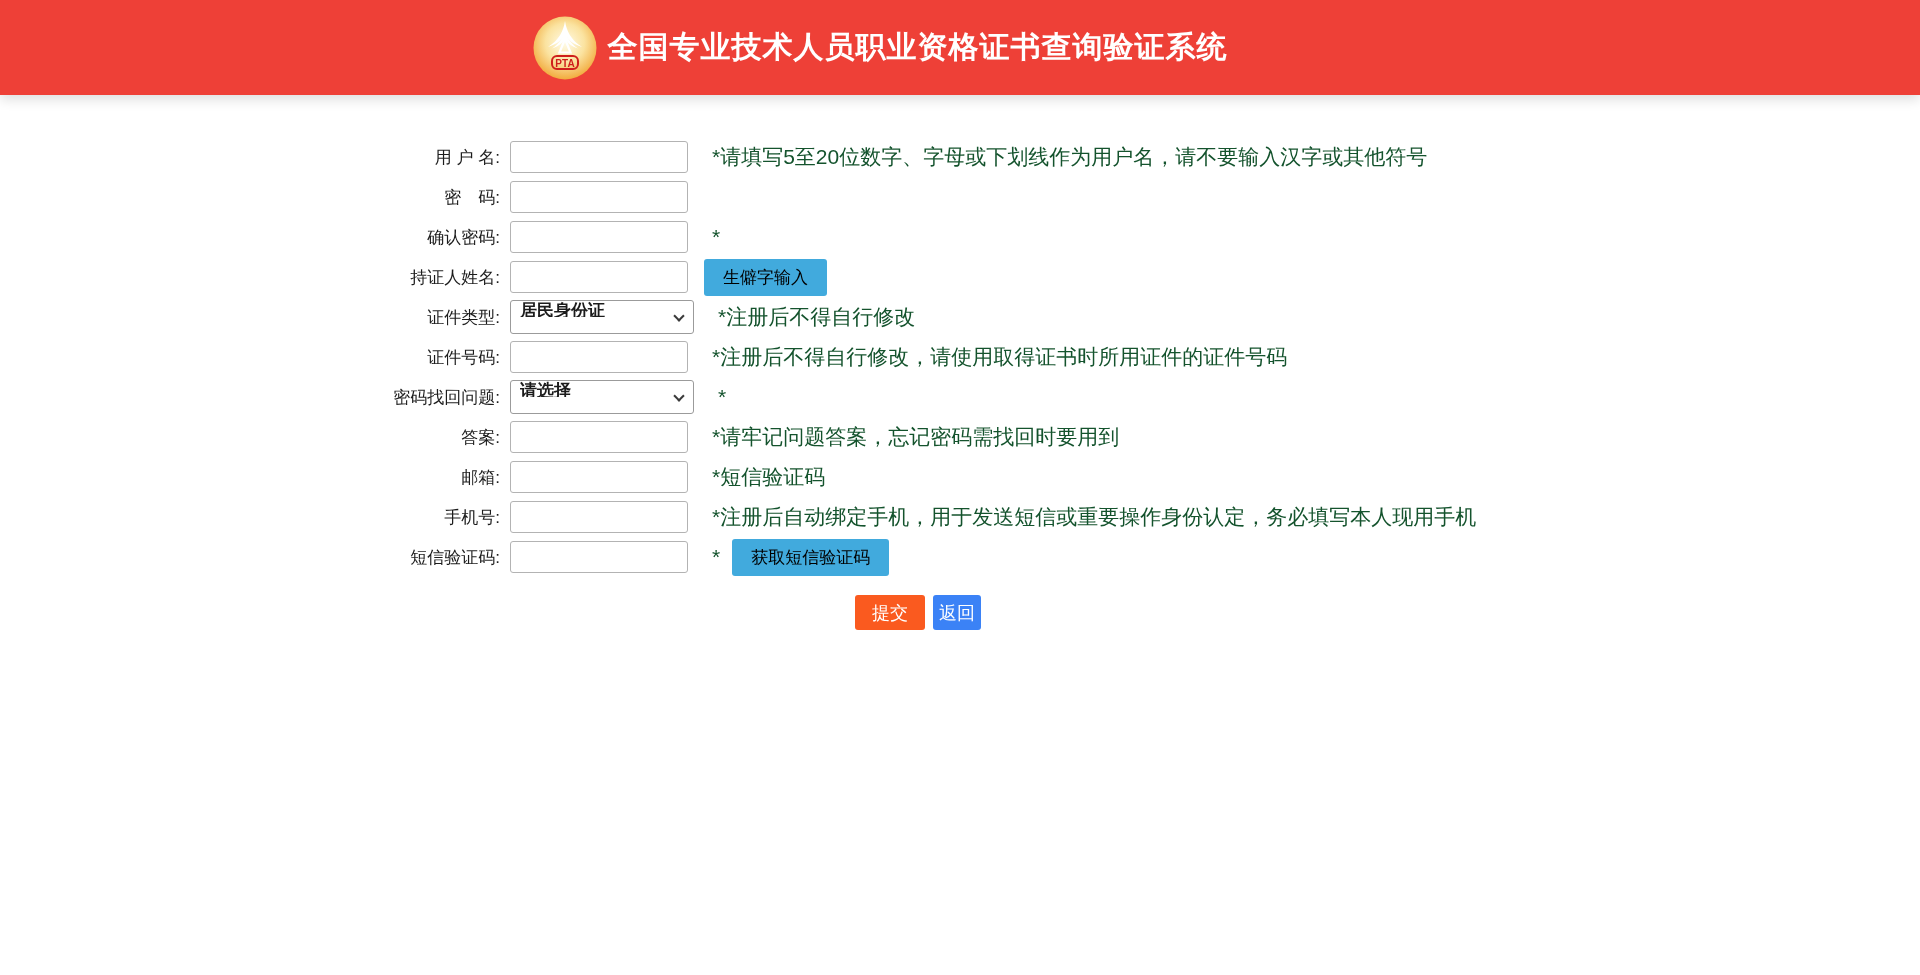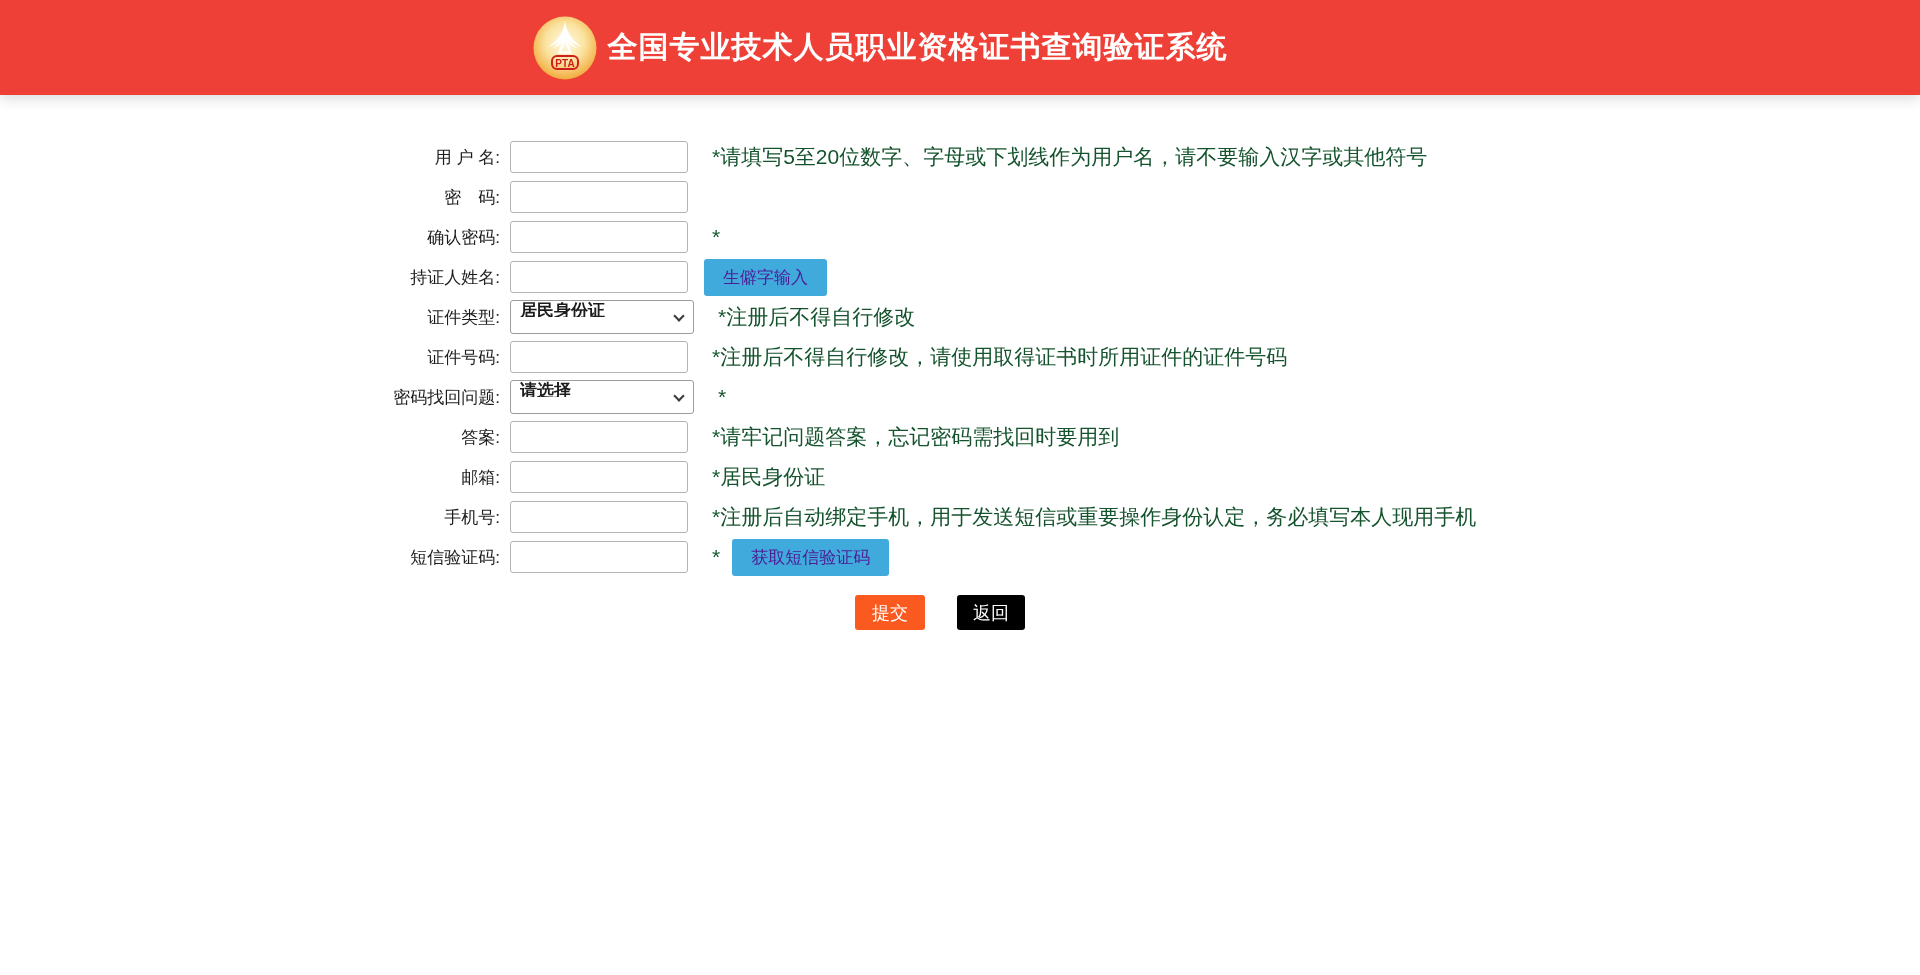--- a/index.html
+++ b/index.html
@@ -60,42 +60,42 @@
     border-right: 2px solid #3a3a3a; border-bottom: 2px solid #3a3a3a;
     transform: rotate(45deg);
     pointer-events: none;
   }
   .hint {
     margin-left: 24px;
     font-size: 21px; color: #14532d;
     white-space: nowrap;
   }
   .btn-blue {
-    background: #41aadd; color: #4c1d95;
+    background: #41aadd; color: #000000;
     border: none; border-radius: 3px;
     font-size: 17px; height: 37px; padding: 0 19px;
     cursor: pointer;
     font-family: "Liberation Sans", "DejaVu Sans", sans-serif;
   }
   .btn-rare { margin-left: 16px; }
   .btn-sms  { margin-left: 12px; }
 
   
-  .actions { margin: 18px 0 0 520px; display: flex; gap: 32px; }
+  .actions { margin: 18px 0 0 520px; display: flex; gap: 8px; }
   .btn-submit {
     background: #fa5a1f; color: #ffffff;
     border: none; border-radius: 3px;
     font-size: 18px; height: 35px; padding: 0 17px;
     cursor: pointer;
     font-family: "Liberation Sans", "DejaVu Sans", sans-serif;
   }
   .btn-back {
-    background: #000000; color: #ffffff;
+    background: #3b82f6; color: #ffffff;
     border: none; border-radius: 3px;
-    font-size: 18px; height: 35px; padding: 0 16px;
+    font-size: 18px; height: 35px; padding: 0 6px;
     cursor: pointer;
     font-family: "Liberation Sans", "DejaVu Sans", sans-serif;
   }
 </style>
 </head>
 <body>
 
 <div class="header">
   <div class="header-inner">
     <svg class="logo" viewBox="0 0 64 64">
@@ -172,21 +172,21 @@
 
   <div class="form-row">
     <label class="form-label">答案:</label>
     <input class="text-input" type="text" style="">
     <span class="hint">*请牢记问题答案，忘记密码需找回时要用到</span>
   </div>
 
   <div class="form-row">
     <label class="form-label">邮箱:</label>
     <input class="text-input" type="text" style="">
-    <span class="hint">*居民身份证</span>
+    <span class="hint">*短信验证码</span>
   </div>
 
   <div class="form-row">
     <label class="form-label">手机号:</label>
     <input class="text-input" type="text" style="">
     <span class="hint">*注册后自动绑定手机，用于发送短信或重要操作身份认定，务必填写本人现用手机</span>
   </div>
 
   <div class="form-row">
     <label class="form-label">短信验证码:</label>

